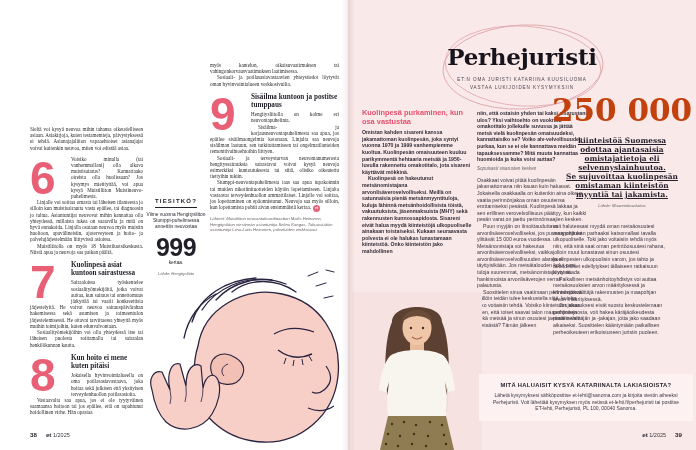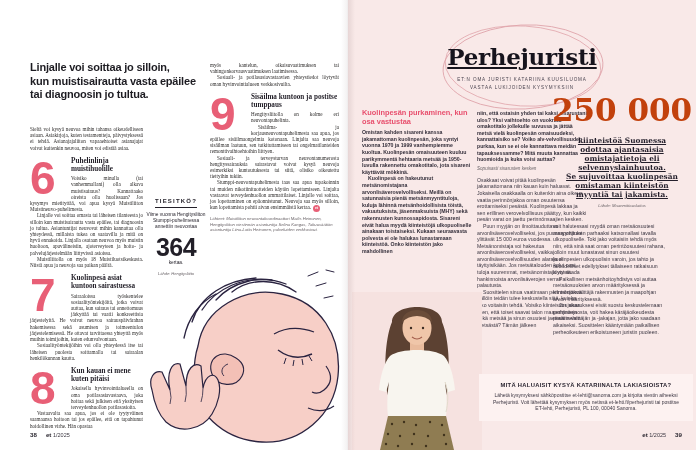--- a/index.html
+++ b/index.html
@@ -44,21 +44,21 @@
   .foot .pn { font-weight:700; font-size:6.2px; color:#221f28; }
   .foot .mag { font-weight:700; font-size:6.2px; color:#221f28; }
   .foot-left { left:30px; }
   .foot-right { left:604px; width:78px; justify-content:flex-end; }
   .fold { position:absolute; left:341px; top:0; width:14px; height:450px;
     background:linear-gradient(90deg, rgba(0,0,0,0) 0%, rgba(70,40,45,0.06) 42%, rgba(70,40,45,0.10) 50%, rgba(0,0,0,0) 100%); }
   
   .rightbg { position:absolute; left:348px; top:0; width:348px; height:450px; background:#f9e9e8; }
   .mast-circle { position:absolute; left:438px; top:14px; }
   .mast { position:absolute; left:348px; top:44px; width:348px; text-align:center;
-    font:700 23px/26px "DejaVu Serif", serif; color:#17141d; letter-spacing:-0.3px;text-decoration:underline; }
+    font:700 23px/26px "DejaVu Serif", serif; color:#17141d; letter-spacing:-0.3px; }
   .mast-sub { position:absolute; left:348px; width:348px; text-align:center;
     font:400 4.6px/6px "Liberation Sans", sans-serif; letter-spacing:0.9px; color:#4a4450; }
   .sub1 { top:77px; } .sub2 { top:84.5px; }
   .qcolA { position:absolute; left:362px; top:109px; width:110px; }
   .qcolB { position:absolute; left:477px; top:110px; width:110px; }
   .colC  { position:absolute; left:553px; top:223px; width:113px; }
   .q-title { font:700 7.4px/8.6px "Liberation Sans", sans-serif; color:#e8506e; margin-bottom:3px; }
   .rp-q { font:700 5.2px/6.6px "Liberation Sans", sans-serif; color:#332e3a; text-align:left; }
   .rp-q.ind, .rp-a.ind { text-indent:6px; }
   .rp-a { font:400 5.2px/6.6px "Liberation Sans", sans-serif; color:#3d3844; text-align:left; }
@@ -70,54 +70,50 @@
   .photo { position:absolute; left:352px; top:292px; }
   .cta { position:absolute; left:479px; top:374px; width:214px; background:#fdf2f1; padding:8px 10px 9px; text-align:center; }
   .cta-title { font:700 5.8px/7.2px "Liberation Sans", sans-serif; color:#241f2b; letter-spacing:0.3px; }
   .cta-body { font:400 5px/6.6px "Liberation Sans", sans-serif; color:#3d3844; margin-top:3px; }
 </style>
 </head>
 <body>
 
 <div class="spread">
 
-  <h1 class="headline">Linjalle voi soittaa jo silloin,
-kun muistisairautta vasta epäilee
-tai diagnoosin jo tultua.</h1>
 
   <div class="col1">
     <p class="bt">Sieltä voi kysyä neuvoa mihin tahansa oikeudelliseen asiaan. Asiakirjoja, kuten testamentteja, päivystyksessä ei tehdä. Asianajajaliiton vapaaehtoiset asianajajat voivat kuitenkin neuvoa, miten voi edistää asiaa.</p>
 
     <section class="sec">
       <div class="bignum">6</div>
-      <h3 class="sechead">Puhelinlinja muistihuolille</h3>
       <p class="bt">Voisiko minulla (tai vanhemmallani) olla alkava muistisairaus? Kannattaako oireista olla huolissaan? Jos kysymys mietityttää, voi apua kysyä Muistiliiton Muistineuvo-puhelimesta.</p>
       <p class="bt ind">Linjalle voi soittaa omasta tai läheisen tilanteesta jo silloin kun muistisairautta vasta epäilee, tai diagnoosin jo tultua. Asiantuntijat neuvovat mihin kannattaa olla yhteydessä, millaista tukea on saatavilla ja mitä on hyvä ennakoida. Linjalla osataan neuvoa myös muistin huoltoon, apuvälineisiin, ajoterveyteen ja hoito- ja palvelujärjestelmään liittyvissä asioissa.</p>
       <p class="bt ind">Muistiliitolla on myös 18 Muistiluotsikeskusta. Niistä apua ja neuvoja saa paikan päältä.</p>
     </section>
 
     <section class="sec">
       <div class="bignum">7</div>
       <h3 class="sechead">Kuolinpesä asiat kuntoon sairastuessa</h3>
       <p class="bt">Sairaaloissa työskentelee sosiaalityöntekijöitä, jotka voivat auttaa, kun sairaus tai onnettomuus järkyttää tai vaatii konkreettisia järjestelyitä. He voivat neuvoa sairauspäivärahan hakemisessa sekä asumisen ja toimeentulon järjestelemisessä. He ottavat tarvittaessa yhteyttä myös muihin toimijoihin, kuten edunvalvontaan.</p>
       <p class="bt ind">Sosiaalityöntekijöihin voi olla yhteydessä itse tai läheisen puolesta soittamalla tai sairaalan henkilökunnan kautta.</p>
     </section>
 
     <section class="sec">
       <div class="bignum">8</div>
-      <h3 class="sechead">Kun kauan ei mene kuten pitäisi</h3>
+      <h3 class="sechead">Kun hoito ei mene kuten pitäisi</h3>
       <p class="bt">Jokaisella hyvinvointialueella on oma potilasasiavastaava, joka hoitaa sekä julkisen että yksityisen terveydenhuollon potilasasioita.</p>
       <p class="bt ind">Vastaavalta saa apua, jos ei ole tyytyväinen saamaansa hoitoon tai jos epäilee, että on tapahtunut hoidollinen virhe. Hän opastaa</p>
     </section>
   </div>
 
   <div class="dyk">
     <div><span class="dyk-title">TIESITKÖ?</span></div>
     <p class="dyk-lead">Viime vuonna Hengitysliiton Stumppi-puhelimessa annettiin neuvontaa</p>
-    <div class="dyk-num">364</div>
+    <div class="dyk-num">999</div>
     <div class="dyk-unit">kertaa.</div>
     <div class="dyk-src">Lähde: Hengitysliitto</div>
   </div>
 
   <div class="col2">
     <p class="bt">myös kantelun, oikaisuvaatimuksen tai vahingonkorvausvaatimuksen laatimisessa.</p>
     <p class="bt ind">Sosiaali- ja potilasasiavastaavien yhteystiedot löytyvät oman hyvinvointialueen verkkosivuilta.</p>
 
     <section class="sec">
       <div class="bignum">9</div>
@@ -176,21 +172,21 @@
 
   <svg class="mast-circle" width="170" height="106" viewBox="0 0 170 106">
     <ellipse cx="85" cy="53" rx="80" ry="42" fill="none" stroke="#e0a5ab" stroke-width="0.9" transform="rotate(-3 85 53)"></ellipse>
     <ellipse cx="85" cy="52" rx="78" ry="40" fill="none" stroke="#e0a5ab" stroke-width="0.8" transform="rotate(3.5 85 52)"></ellipse>
   </svg>
   <h2 class="mast">Perhejuristi</h2>
   <div class="mast-sub sub1">ET:N OMA JURISTI KATARIINA KUUSILUOMA</div>
   <div class="mast-sub sub2">VASTAA LUKIJOIDEN KYSYMYKSIIN</div>
 
   <div class="qcolA">
-    <h3 class="q-title">Kuolinpesän purkaminen, kun osa vastustaa</h3>
+    <h3 class="q-title">Kuolinpesä purkaminen, kun osa vastustaa</h3>
     <p class="rp-q">Omistan kahden sisareni kanssa jakamattoman kuolinpesän, joka syntyi vuonna 1970 ja 1999 vanhempiemme kuoltua. Kuolinpesän omaisuuteen kuuluu parikymmentä hehtaaria metsää ja 1950-luvulla rakennettu omakotitalo, jota sisareni käyttävät mökkinä.</p>
     <p class="rp-q ind">Kuolinpesä on hakeutunut metsänomistajana arvonlisäverovelvolliseksi. Meillä on satunnaisia pieniä metsänmyyntituloja, kuluja lähinnä metsänhoidollisista töistä, vakuutuksista, jäsenmaksuista (MHY) sekä rakennusten kunnossapidosta. Sisareni eivät halua myydä kiinteistöjä ulkopuoliselle ainakaan toistaiseksi. Kukaan seuraavasta polvesta ei ole halukas lunastamaan kiinteistöä. Onko kiinteistön jako mahdollinen</p>
   </div>
 
   <div class="qcolB">
     <p class="rp-q">niin, että ostaisin yhden tai kaksi sisarustani ulos? Yksi vaihtoehto on vuokrata omakotitalo jollekulle suvussa ja jättää metsä vielä kuolinpesän omaisuudeksi, kannattaisiko se? Voiko alv-velvollisuuden purkaa, kun se ei ole kannattava meidän tapauksessamme? Mitä muuta kannattaa huomioida ja kuka voisi auttaa?</p>
     <p class="sig">Sopuisasti sisarusten kesken</p>
     <p class="rp-a">Osakkaat voivat pitää kuolinpesän jakamattomana niin kauan kuin haluavat. Jokaisella osakkaalla on kuitenkin aina oikeus vaatia perinnönjakoa oman osuutensa erottamiseksi pesästä. Kuolinpesä lakkaa ja sen erillinen verovelvollisuus päättyy, kun kaikki pesän varat on jaettu perinnönsaajien kesken.</p>
     <p class="rp-a ind">Puun myyjän on ilmoittauduttava arvonlisäverovelvolliseksi, jos puunmyyntitulot ylittävät 15 000 euroa vuodessa. Metsänomistaja voi hakeutua arvonlisäverovelvolliseksi, vaikka arvonlisäverovelvollisuuden alaraja ei täyttyisikään. Jos metsätalouden kulut ovat tuloja suuremmat, metsänomistaja voi saada hankinnoista arvonlisäverojen verran palautusta.</p>
     <p class="rp-a ind">Suosittelen sinua vaatimaan perinnönjakoa. Tällöin teidän tulee keskustella siitä, kuinka jako voitaisiin tehdä. Voisiko kiinteistön jakaa siten, että toiset saavat talon maapohjineen sekä metsää ja sinun osuutesi jaettaisiin vain metsästä? Tämän jälkeen</p>

